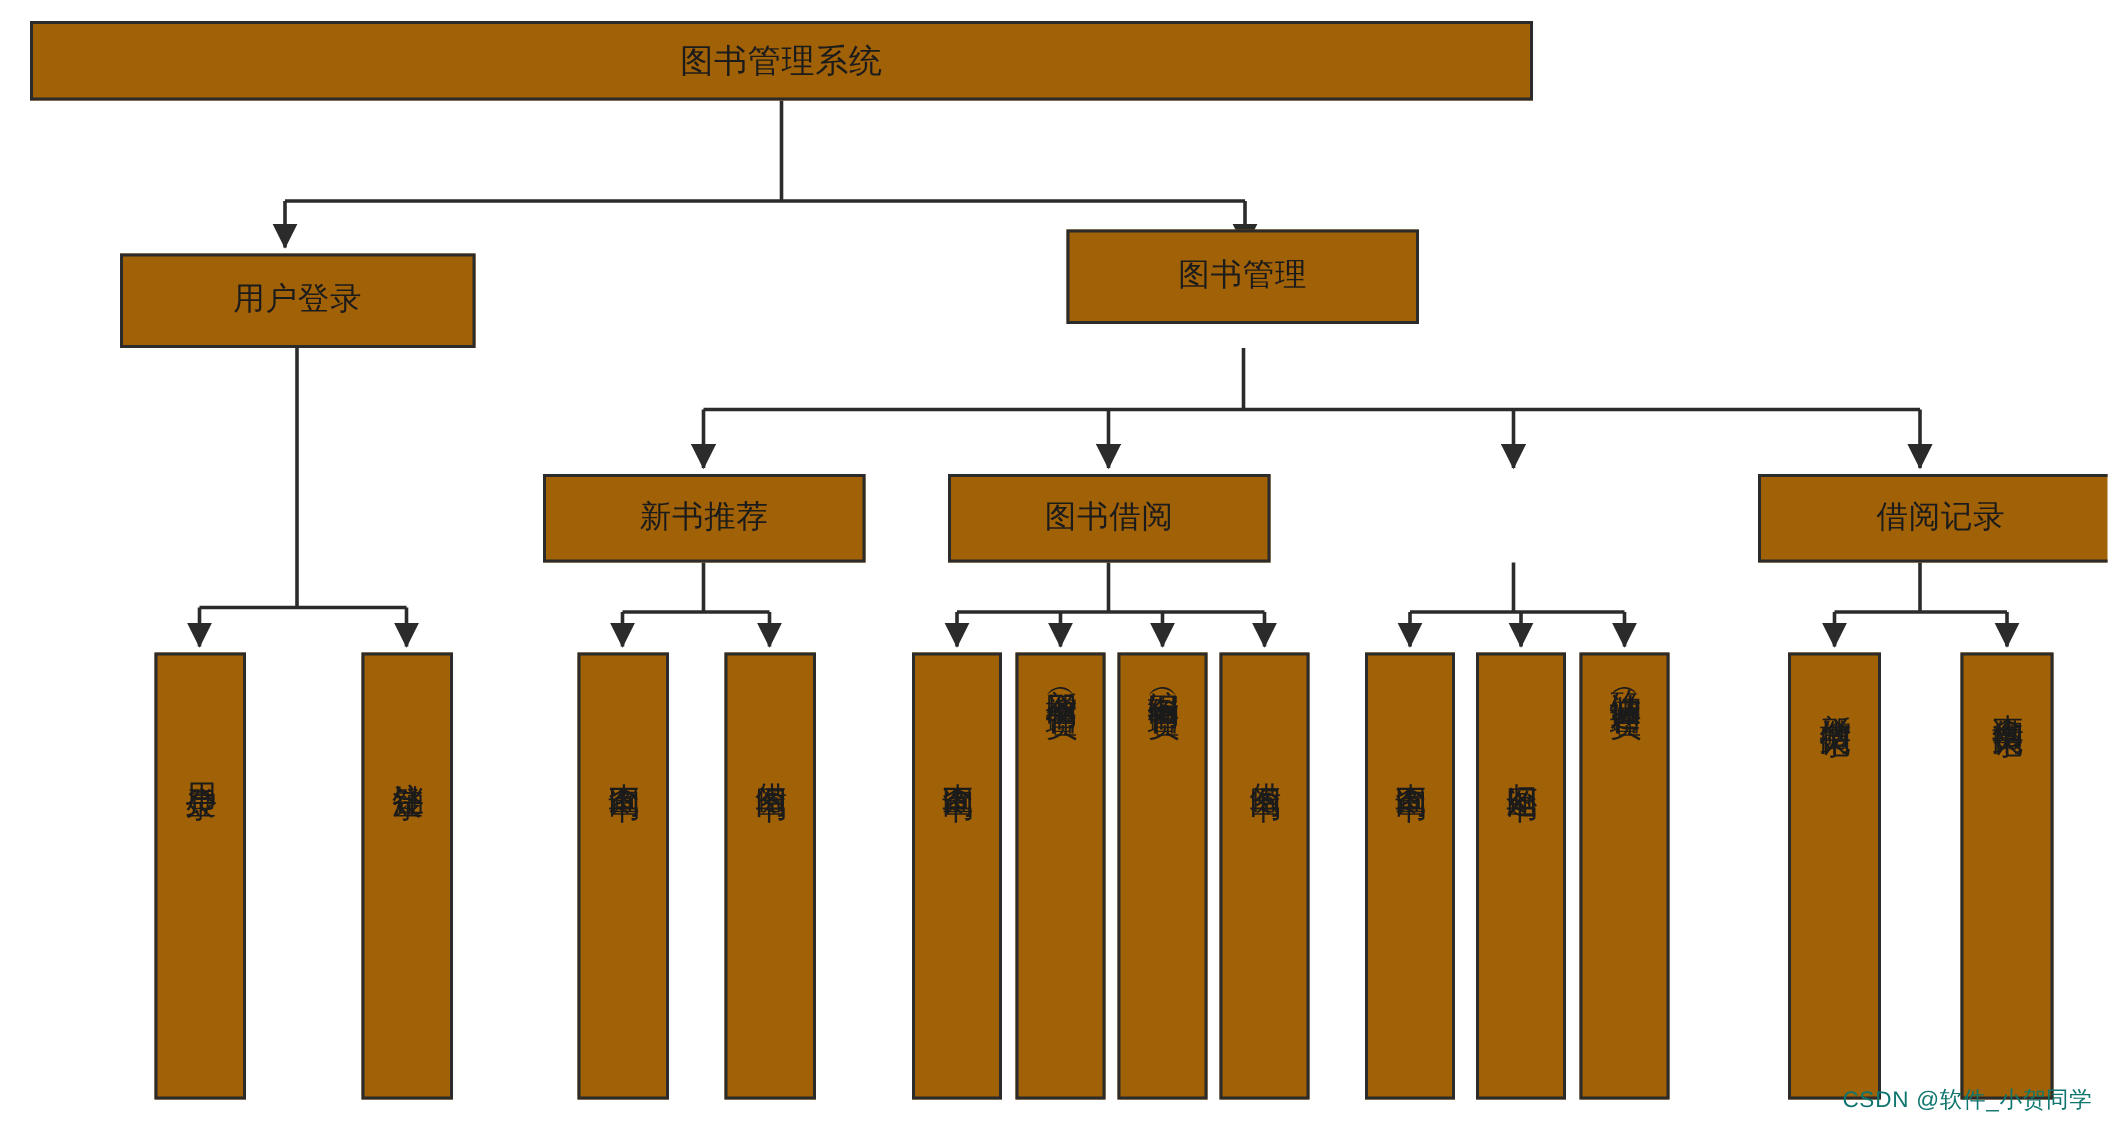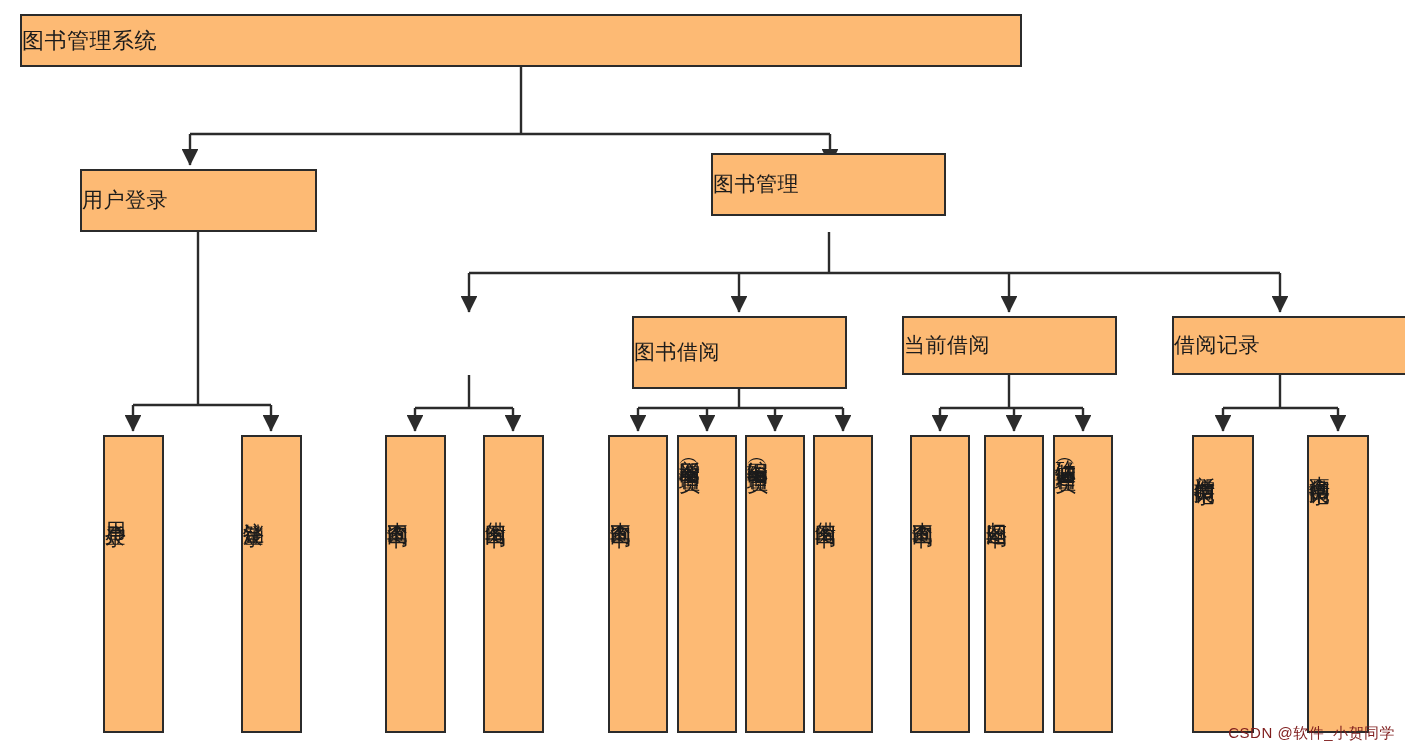--- a/index.html
+++ b/index.html
@@ -7,23 +7,23 @@
     width:1405px;height:747px;
     background:#ffffff;
     font-family:"Liberation Sans","DejaVu Sans",sans-serif;
     overflow:hidden;
   }
   #stage{position:relative;width:1405px;height:747px;}
   #wires{position:absolute;left:0;top:0;width:1405px;height:747px;}
   .node{
     position:absolute;
     box-sizing:border-box;
-    background:#fdba74;
+    background:#a16207;
     border:2px solid #2b2b2b;
-    display:flex;align-items:center;justify-content:flex-start;
+    display:flex;align-items:center;justify-content:center;
     color:#1b1b1b;
   }
   .node .lbl{
     display:block;
     text-align:center;
     line-height:1.18;
     letter-spacing:0.5px;
     white-space:pre;
   }
   .h-node .lbl{font-size:21px;}
@@ -34,21 +34,21 @@
     font-size:21px;
     line-height:1.02;
     letter-spacing:2px;
     max-height:290px;
   }
   .v-node{align-items:flex-start;padding-top:8px;}
   #watermark{
     position:absolute;
     right:10px;bottom:4px;
     font-size:15px;
-    color:#7f1d1d;
+    color:#0f766e;
     letter-spacing:0.5px;
     white-space:pre;
   }
 </style>
 </head>
 <body>
 
 <div id="stage">
 
   <svg id="wires" viewBox="0 0 1405 747" xmlns="http://www.w3.org/2000/svg">
@@ -105,25 +105,25 @@
     <span class="lbl">图书管理系统</span>
   </div>
 
   <div class="node h-node" style="left:80px;top:169px;width:237px;height:63px;">
     <span class="lbl">用户登录</span>
   </div>
   <div class="node h-node" style="left:711px;top:153px;width:235px;height:63px;">
     <span class="lbl">图书管理</span>
   </div>
 
-  <div class="node h-node" style="left:632px;top:316px;width:215px;height:73px;">
+  <div class="node h-node" style="left:362px;top:316px;width:215px;height:59px;">
+    <span class="lbl">新书推荐</span>
+  </div>
+  <div class="node h-node" style="left:632px;top:316px;width:215px;height:59px;">
     <span class="lbl">图书借阅</span>
-  </div>
-  <div class="node h-node" style="left:902px;top:316px;width:215px;height:59px;">
-    <span class="lbl">当前借阅</span>
   </div>
   <div class="node h-node" style="left:1172px;top:316px;width:244px;height:59px;">
     <span class="lbl">借阅记录</span>
   </div>
 
   <div class="node v-node" style="left:103px;top:435px;width:61px;height:298px;padding-top:68px;">
     <span class="lbl">用户登录</span>
   </div>
   <div class="node v-node" style="left:241px;top:435px;width:61px;height:298px;padding-top:68px;">
     <span class="lbl">注销登录</span>

